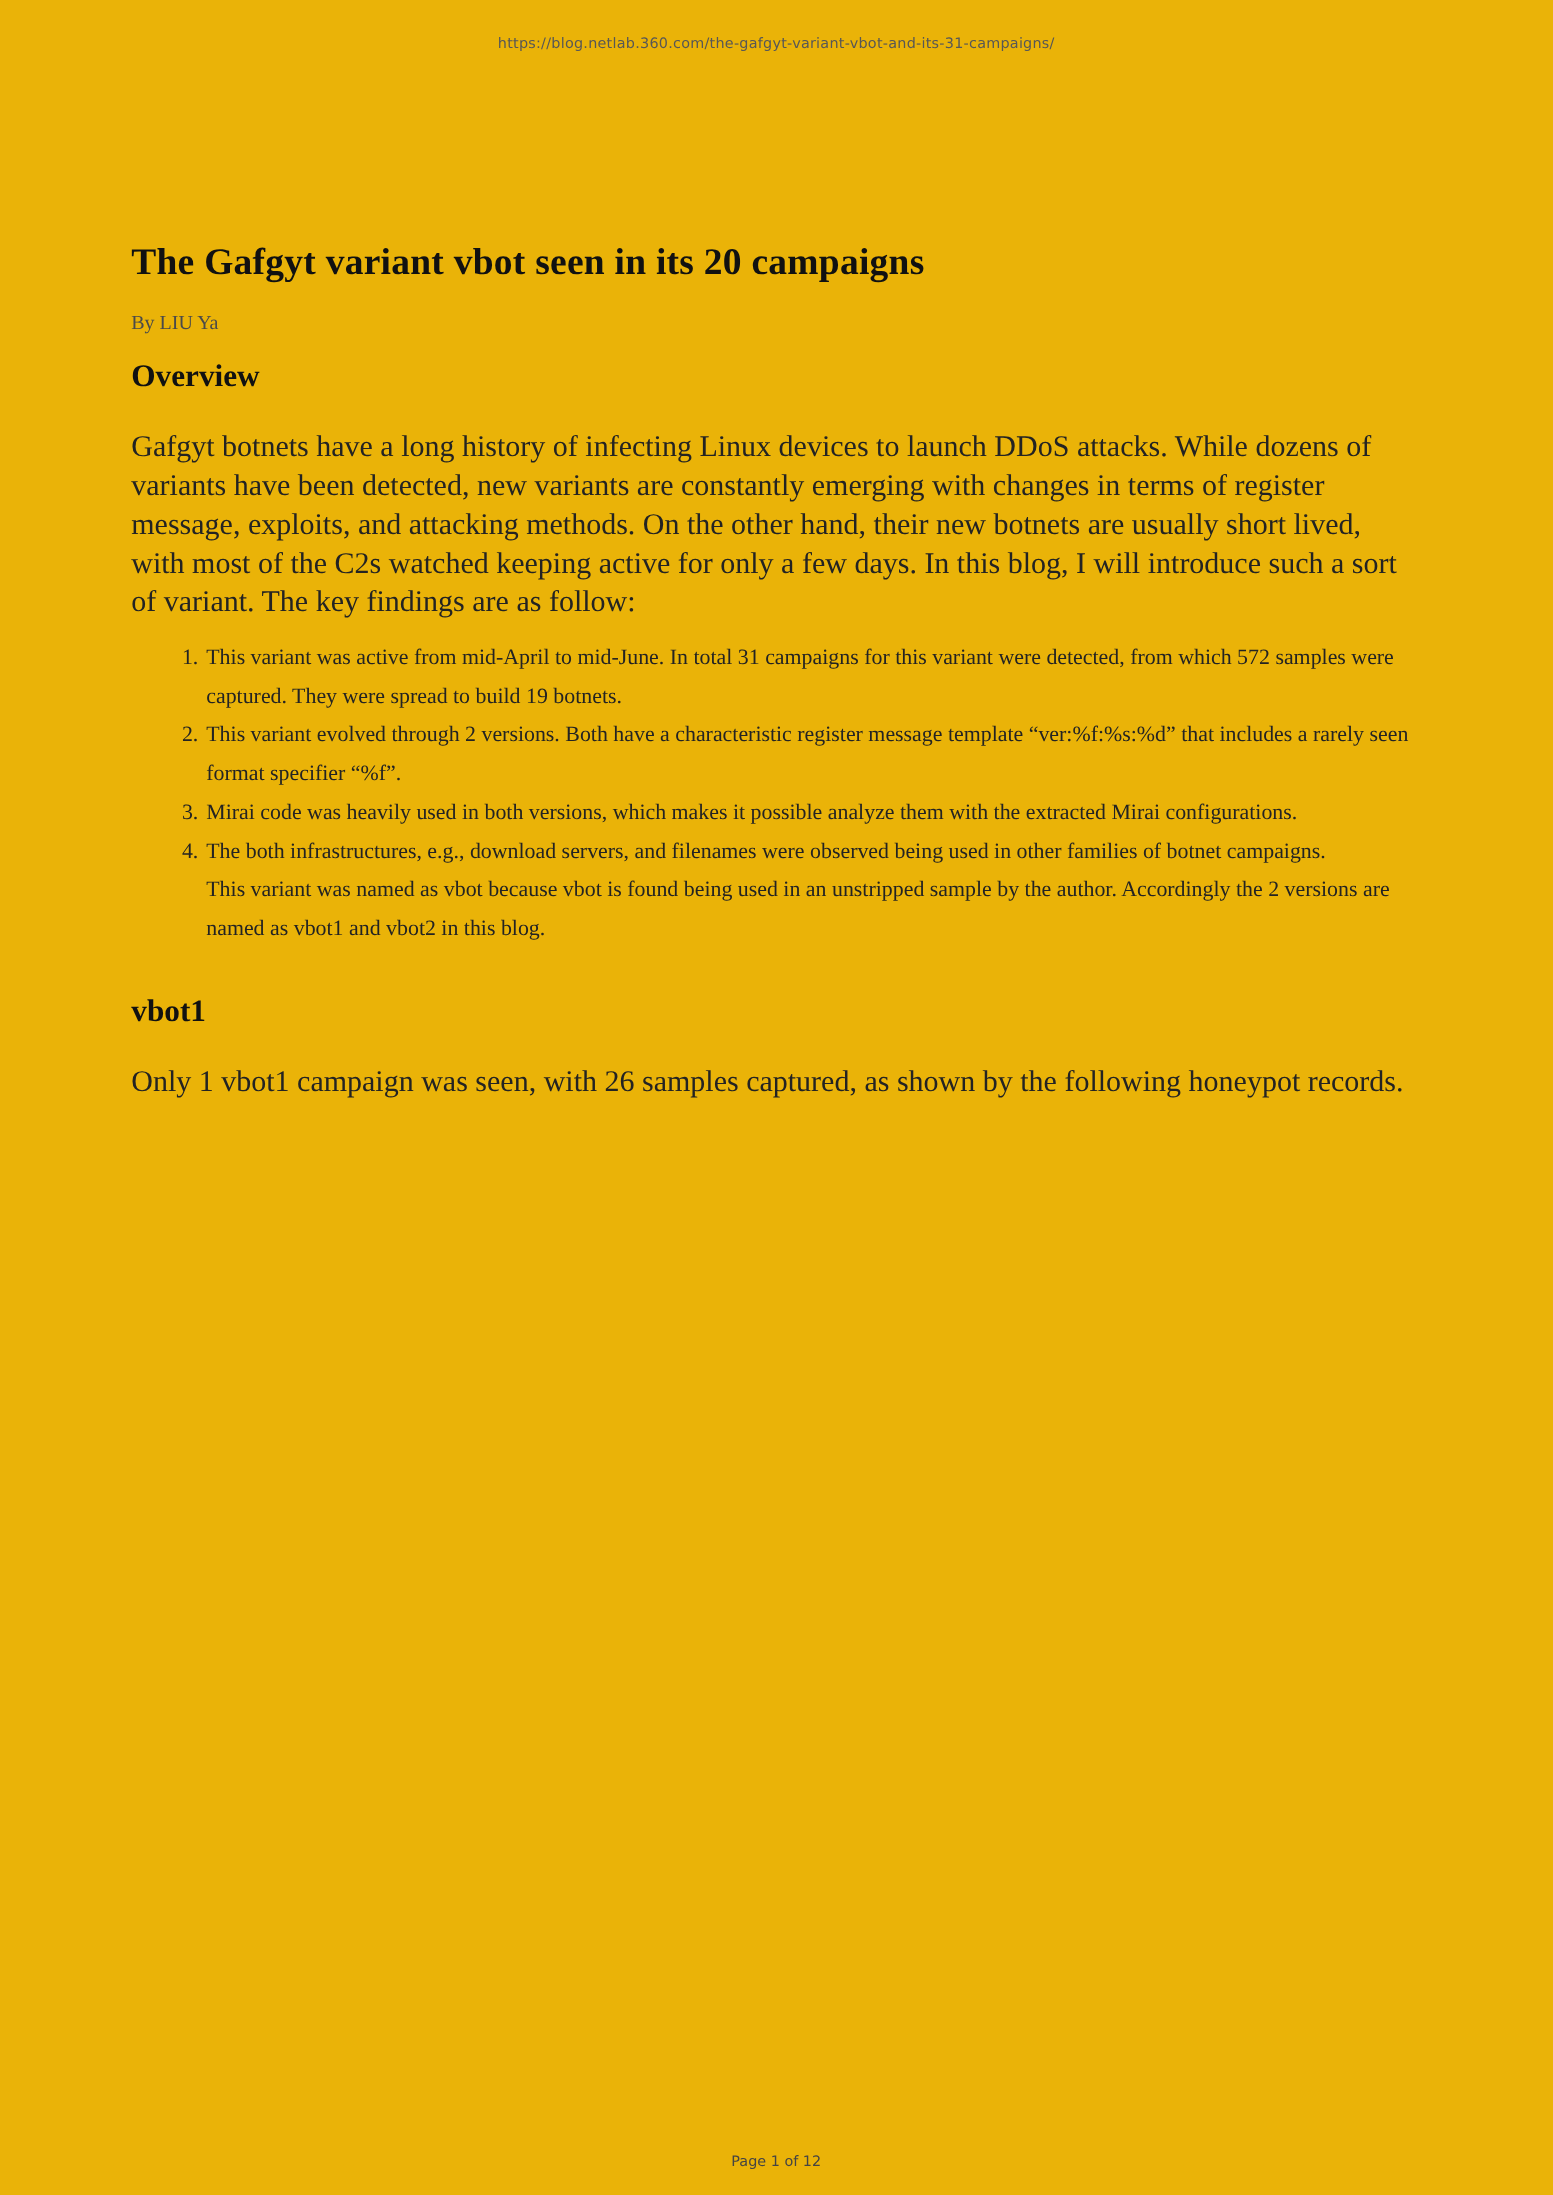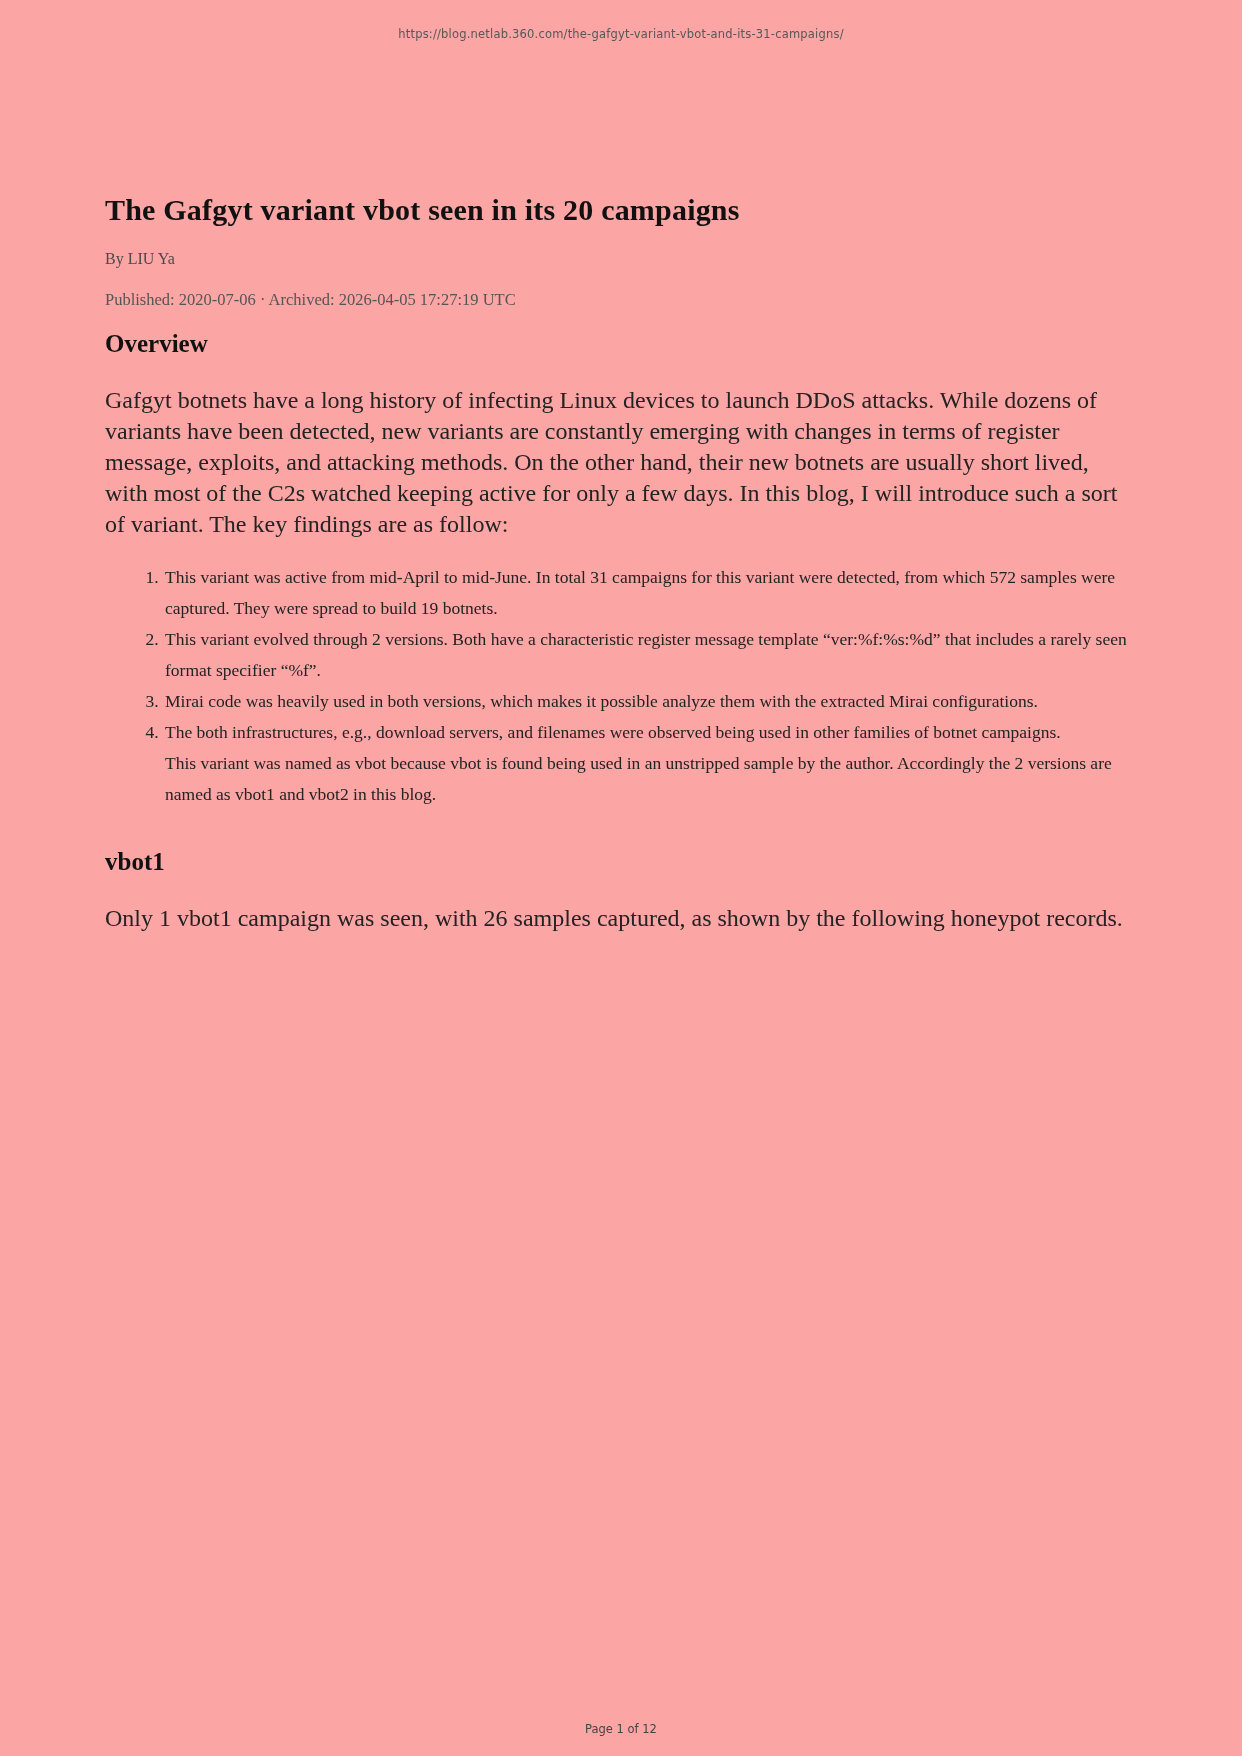--- a/index.html
+++ b/index.html
@@ -7,21 +7,21 @@
   body {
     width: 1242px;
     height: 1756px;
     font-family: "Liberation Serif", serif;
     color: #222222;
   }
   .page {
     position: relative;
     width: 1242px;
     height: 1756px;
-    background: #fca5a5;
+    background: #eab308;
     overflow: hidden;
   }
   .browser-header {
     padding-top: 27px;
     text-align: center;
     font-family: "DejaVu Sans", sans-serif;
     font-size: 11.5px;
     color: #575757;
     letter-spacing: 0.2px;
   }
@@ -51,21 +51,21 @@
     font-weight: bold;
     color: #111111;
   }
   p.body-text {
     margin-top: 27px;
     font-size: 24px;
     line-height: 31px;
     color: #232323;
   }
   ol.findings {
-    margin-top: 22px;
+    margin-top: 12px;
     padding-left: 58px;
     font-size: 17.5px;
     line-height: 31px;
     color: #232323;
   }
   ol.findings li { padding-left: 2px; }
   ol.findings li p { margin: 0; }
   h2.vbot1-heading { margin-top: 38px; }
   .page-footer {
     position: absolute;
@@ -84,21 +84,20 @@
 <div class="page">
 
   <div class="browser-header">https://blog.netlab.360.com/the-gafgyt-variant-vbot-and-its-31-campaigns/</div>
 
   <article class="article">
 
     <h1 class="article-title">The Gafgyt variant vbot seen in its 20 campaigns</h1>
 
     <p class="byline">By LIU Ya</p>
 
-    <p class="meta">Published: 2020-07-06 · Archived: 2026-04-05 17:27:19 UTC</p>
 
     <h2 class="section-heading">Overview</h2>
 
     <p class="body-text">Gafgyt botnets have a long history of infecting Linux devices to launch DDoS attacks. While dozens of variants have been detected, new variants are constantly emerging with changes in terms of register message, exploits, and attacking methods. On the other hand, their new botnets are usually short lived, with most of the C2s watched keeping active for only a few days. In this blog, I will introduce such a sort of variant. The key findings are as follow:</p>
 
     <ol class="findings">
       <li>
         <p>This variant was active from mid-April to mid-June. In total 31 campaigns for this variant were detected, from which 572 samples were captured. They were spread to build 19 botnets.</p>
       </li>
       <li>

